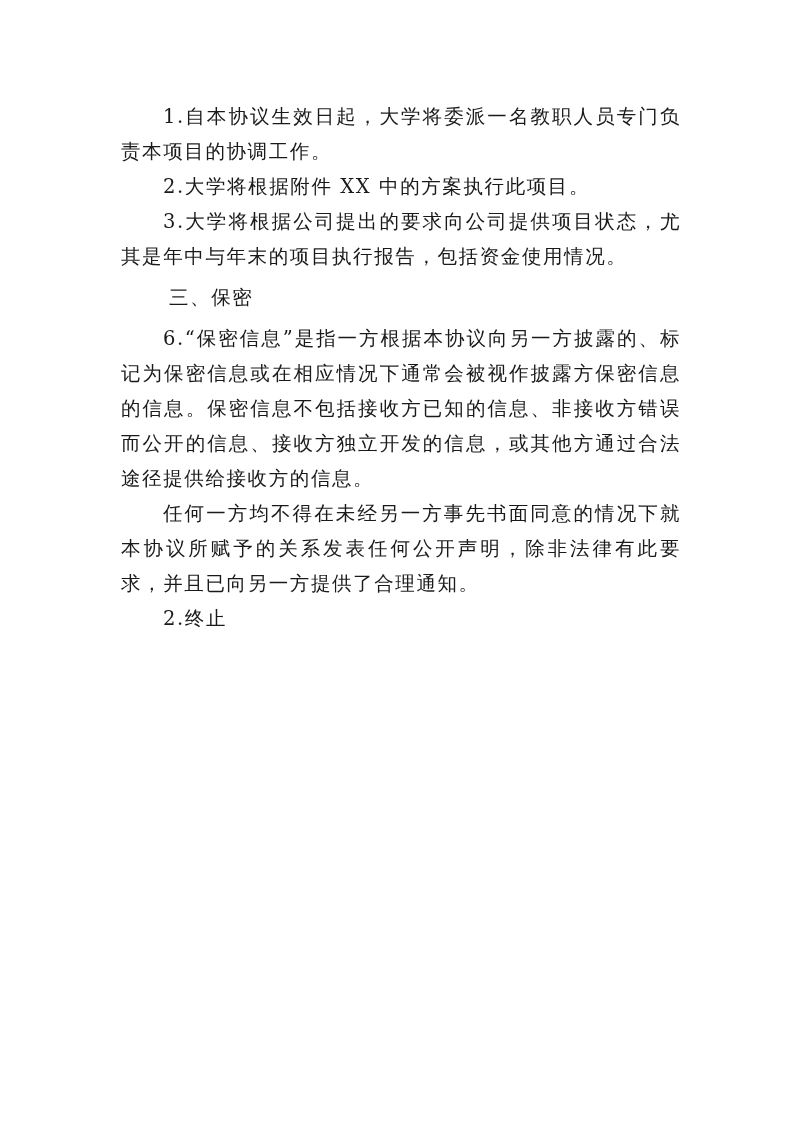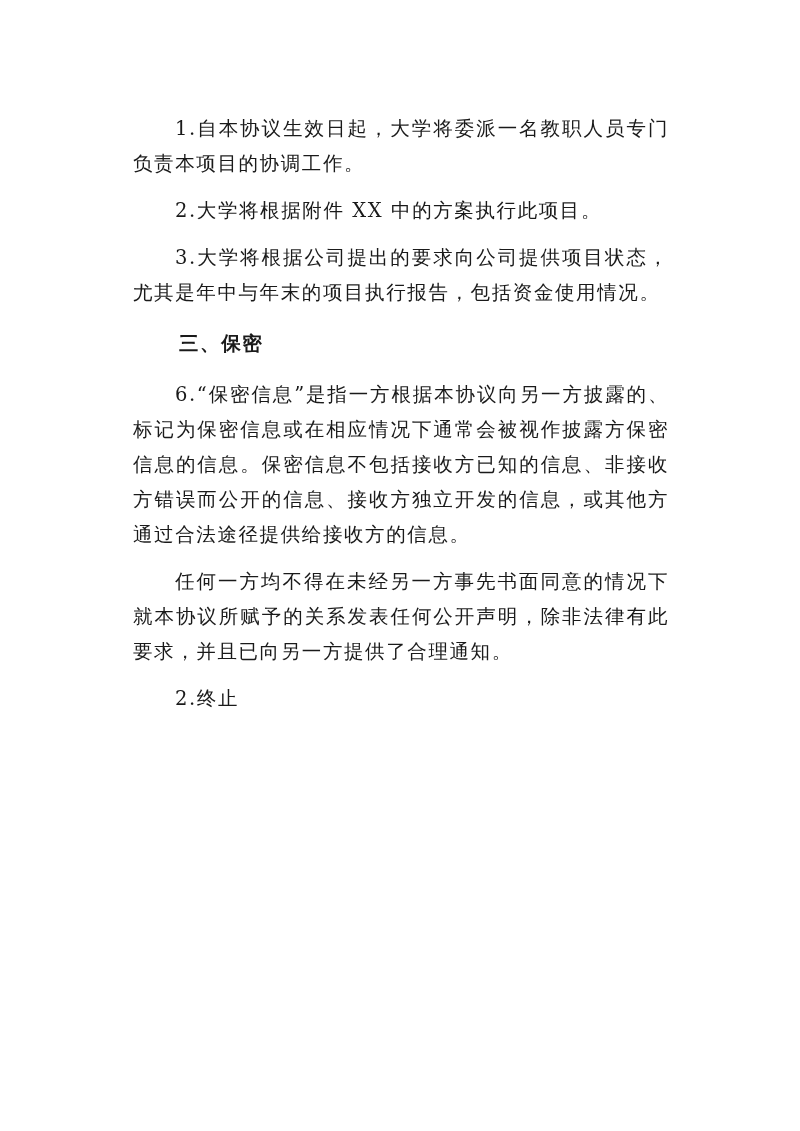--- a/index.html
+++ b/index.html
@@ -8,22 +8,22 @@
     position: absolute;
     left: 121px;
     top: 99px;
     width: 560px;
     font-family: "DejaVu Serif", "Liberation Serif", serif;
     font-size: 19.5px;
     line-height: 35px;
     color: #1a1a1a;
     letter-spacing: 1.6px;
   }
-  .para { margin: 12px; padding: 0; text-indent: 42px; text-align: justify; text-align-last: left; }
-  .heading { margin: 16px; padding: 0; text-indent: 42px; font-weight: bold; }
+  .para { margin: 0; padding: 0; text-indent: 42px; text-align: justify; text-align-last: left; }
+  .heading { margin: 6px; padding: 0; text-indent: 42px; }
 </style>
 </head>
 <body>
 
 <div class="page">
   <p class="para">1.自本协议生效日起，大学将委派一名教职人员专门负责本项目的协调工作。</p>
   <p class="para">2.大学将根据附件 XX 中的方案执行此项目。</p>
   <p class="para">3.大学将根据公司提出的要求向公司提供项目状态，尤其是年中与年末的项目执行报告，包括资金使用情况。</p>
   <p class="heading">三、保密</p>
   <p class="para">6.“保密信息”是指一方根据本协议向另一方披露的、标记为保密信息或在相应情况下通常会被视作披露方保密信息的信息。保密信息不包括接收方已知的信息、非接收方错误而公开的信息、接收方独立开发的信息，或其他方通过合法途径提供给接收方的信息。</p>

